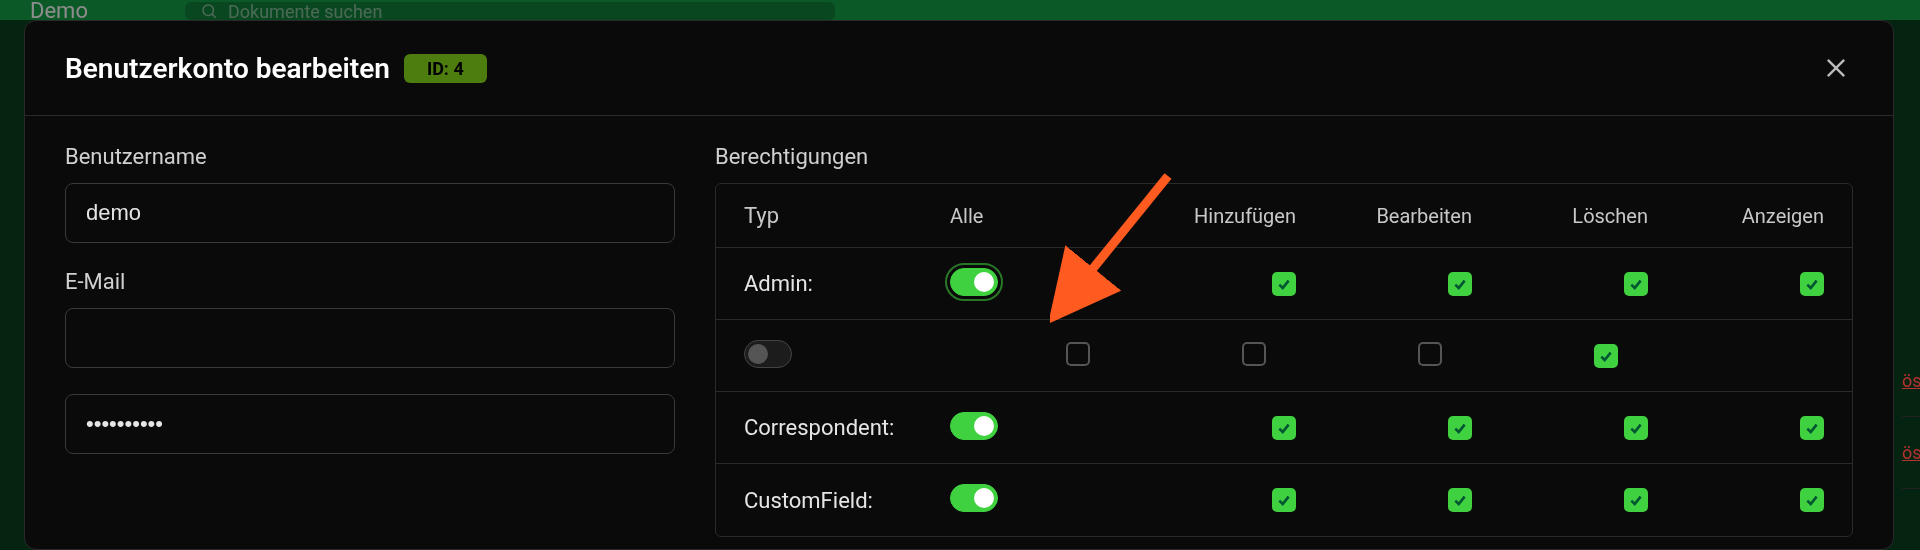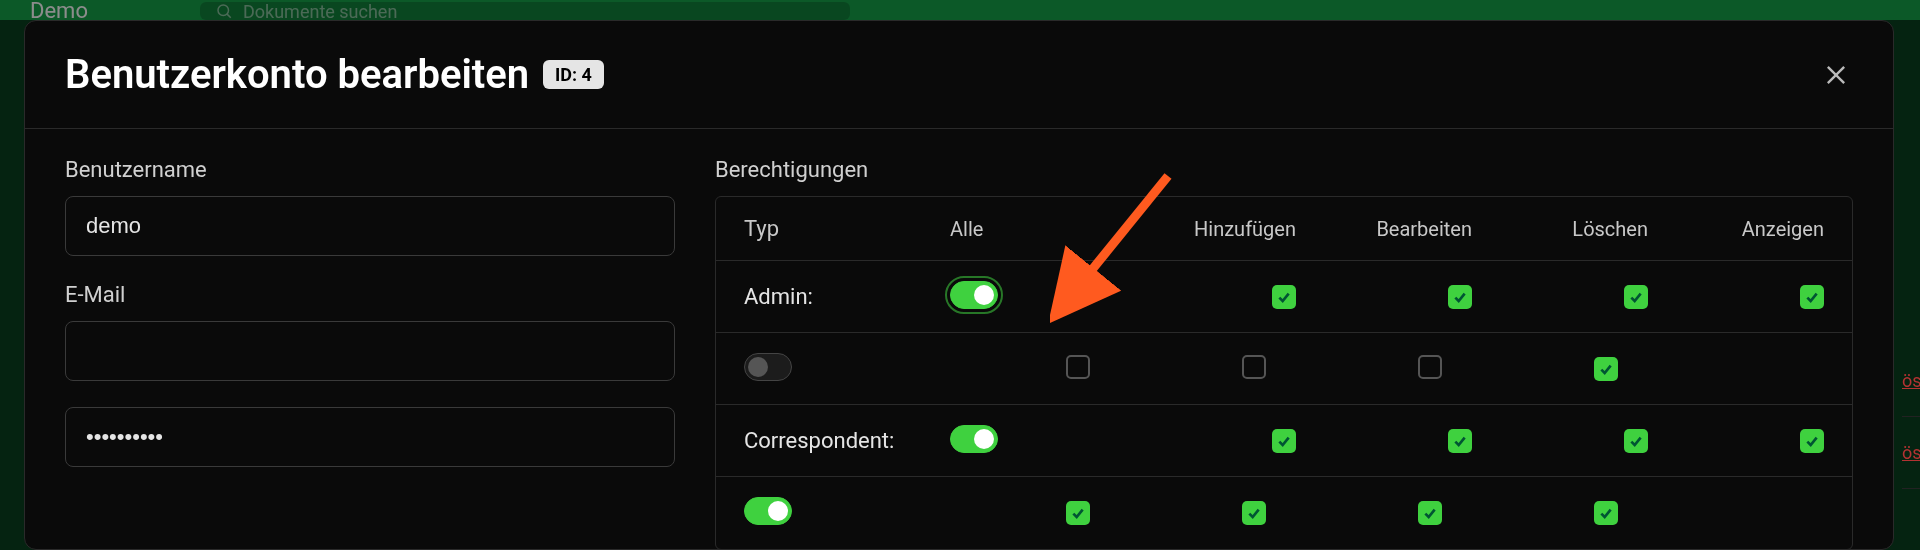--- a/index.html
+++ b/index.html
@@ -27,21 +27,21 @@
       position: absolute;
       top: 18px;
       left: 0;
       font-size: 13px;
       color: #ccc;
       padding-left: 30px;
     }
     .bg-search {
       position: absolute;
       top: 2px;
-      left: 200px;
+      left: 185px;
       width: 650px;
       height: 18px;
       background: rgba(0,0,0,0.2);
       border-radius: 6px;
       display: flex;
       align-items: center;
       padding: 0 15px;
       color: rgba(255,255,255,0.5);
       font-size: 18px;
       gap: 10px;
@@ -64,31 +64,31 @@
       flex-direction: column;
       overflow: hidden;
     }
     .modal-header {
       display: flex;
       align-items: center;
       padding: 30px 40px;
       border-bottom: 1px solid #2a2a2a;
     }
     .modal-title {
-      font-size: 40px;
+      font-size: 28px;
       font-weight: 600;
       color: #fff;
     }
     .id-badge {
       margin-left: 14px;
-      background: #e5e5e5;
+      background: #4d7c0f;
       color: #000;
       font-weight: 700;
       font-size: 18px;
-      padding: 4px 12px;
+      padding: 4px 23px;
       border-radius: 6px;
     }
     .close-btn {
       margin-left: auto;
       width: 34px; height: 34px;
       color: #bbb;
       cursor: pointer;
       display: flex;
       align-items: center;
       justify-content: center;
@@ -312,20 +312,21 @@
                     <polyline points="5,13 10,18 19,7"></polyline>
                   </svg>
                 </span></div>
               <div class="col-perm"><span class="checkbox checked">
                   <svg viewBox="0 0 24 24" fill="none" stroke="currentColor" stroke-width="4">
                     <polyline points="5,13 10,18 19,7"></polyline>
                   </svg>
                 </span></div>
             </div>
             <div class="perm-row">
+              <div class="col-type">CustomField:</div>
               <div class="col-all"><span class="toggle on"></span></div>
               <div class="col-perm"><span class="checkbox checked">
                   <svg viewBox="0 0 24 24" fill="none" stroke="currentColor" stroke-width="4">
                     <polyline points="5,13 10,18 19,7"></polyline>
                   </svg>
                 </span></div>
               <div class="col-perm"><span class="checkbox checked">
                   <svg viewBox="0 0 24 24" fill="none" stroke="currentColor" stroke-width="4">
                     <polyline points="5,13 10,18 19,7"></polyline>
                   </svg>

